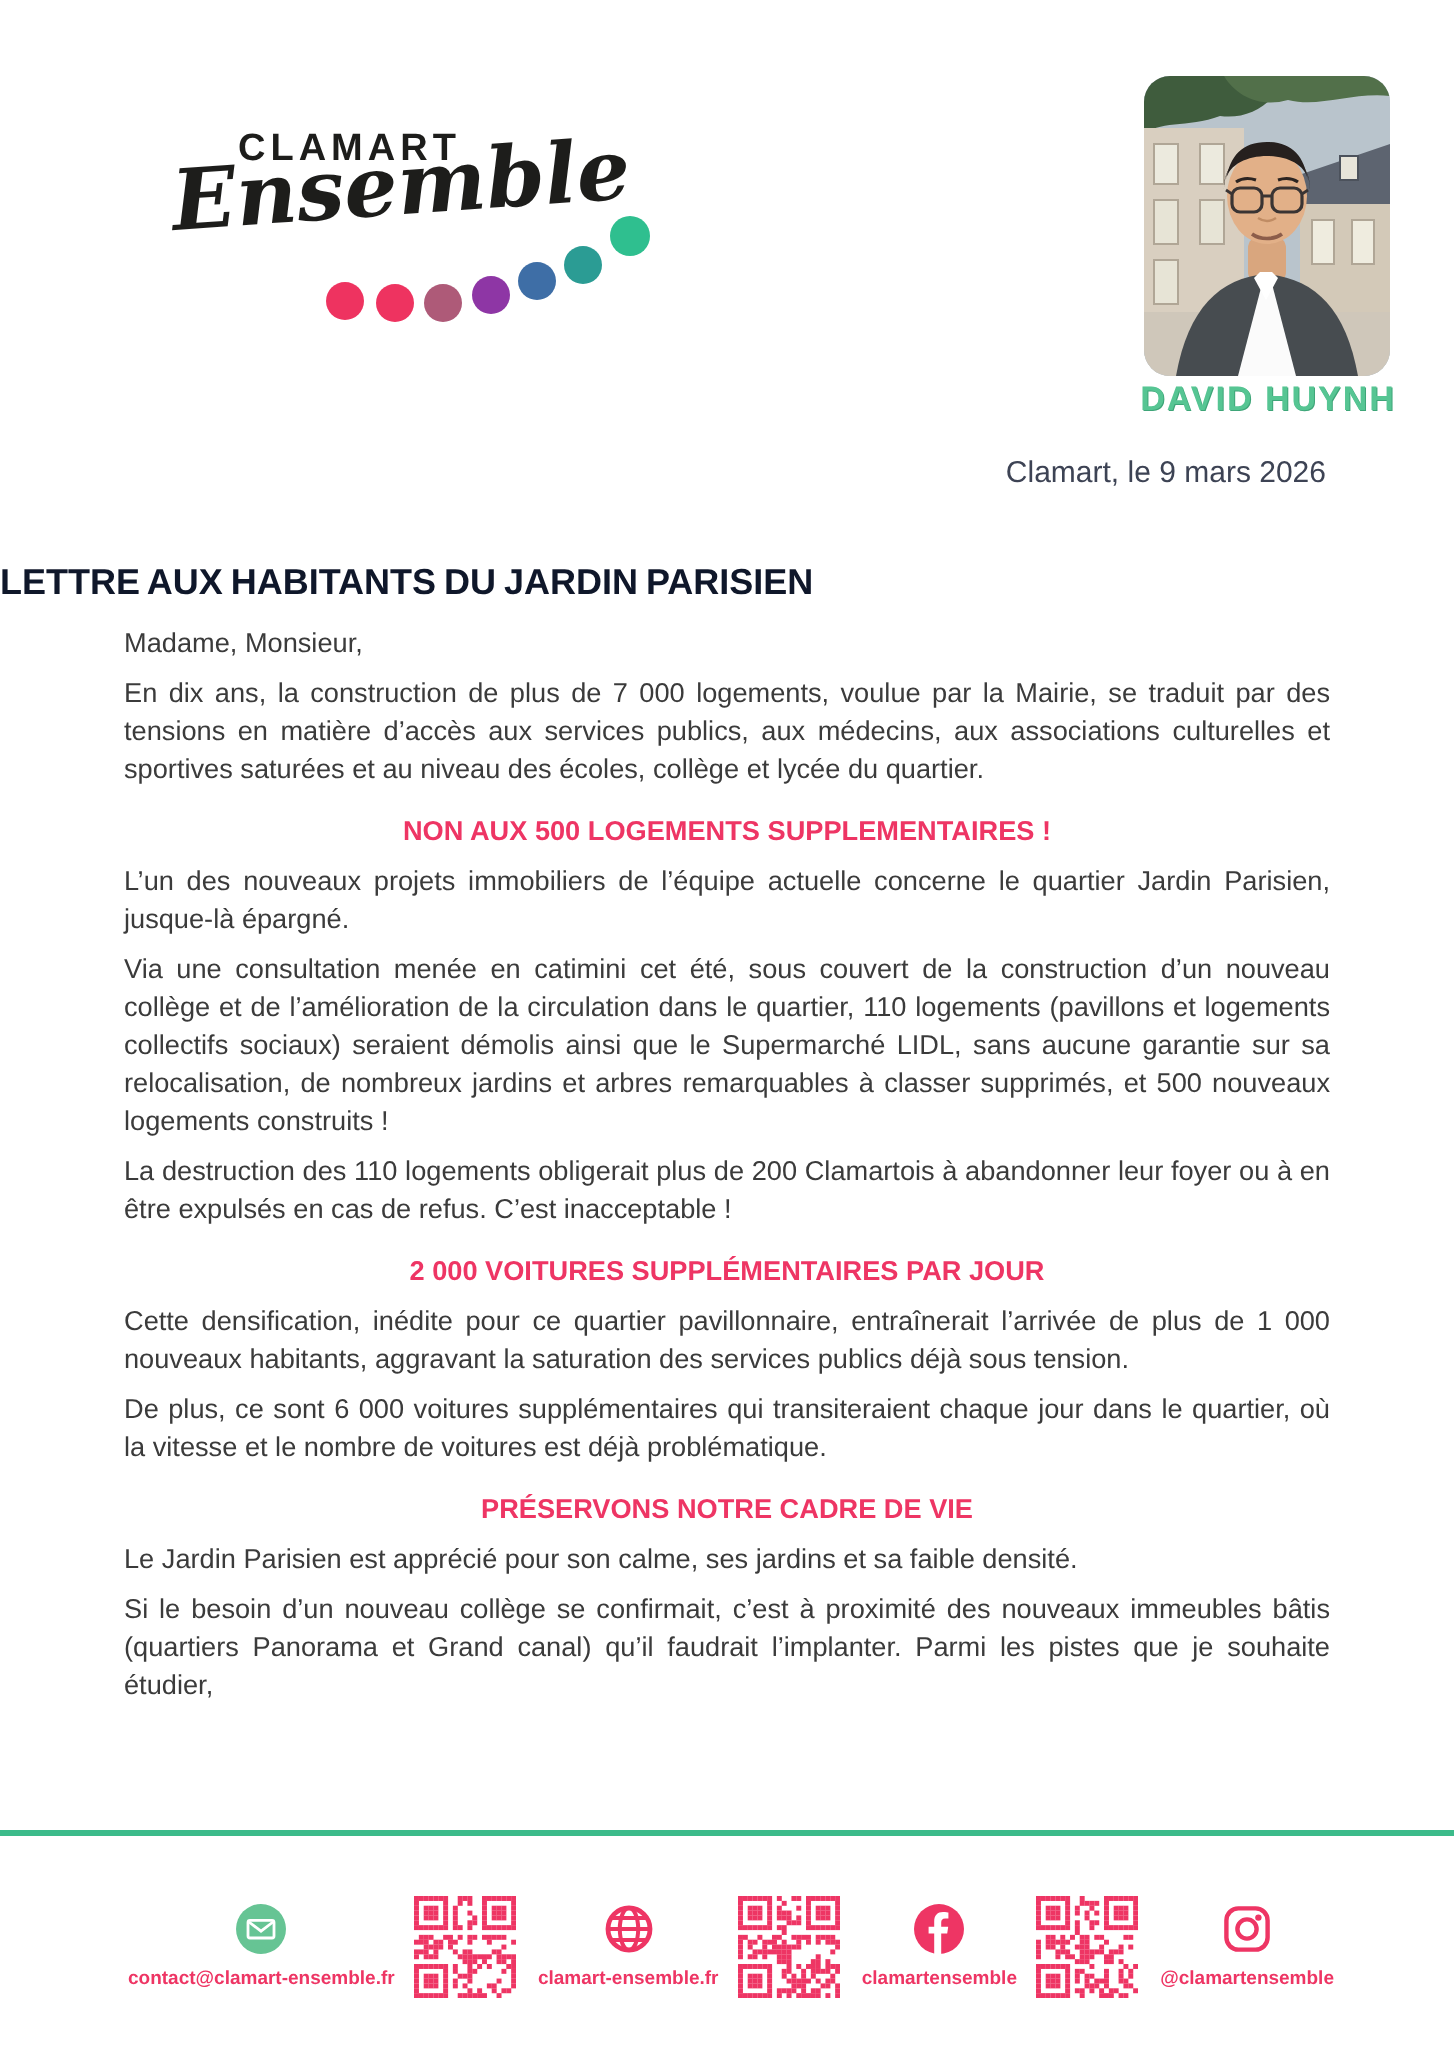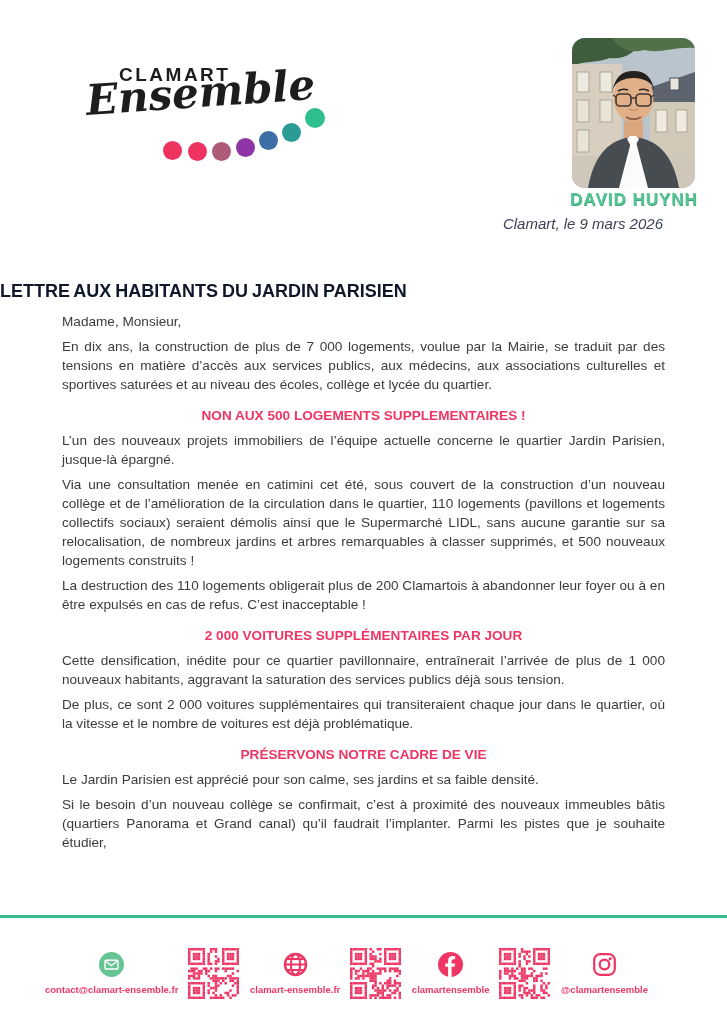--- a/index.html
+++ b/index.html
@@ -34,22 +34,22 @@
     border-radius:13px; overflow:hidden; background:#b9c4cc;
   }
   .photo svg { display:block; }
   .candidate-name {
     position:absolute; left:558px; top:190px; width:152px;
     text-align:center; font-weight:700; font-size:17px; letter-spacing:1px;
     color:#56c593; text-shadow:0.5px 0.5px 0 #3ea578;
   }
   
   .dateline {
-    position:absolute; top:215px; right:64px;
-    font-style:italic; font-size:15px; color:#3d4354;
+    position:absolute; top:228px; right:64px;
+    font-size:15px; color:#3d4354;
   }
   .title {
     position:absolute; top:281px; left:0; width:100%;
     text-align:left; font-weight:700; font-size:18px; color:#0f172a;
     word-spacing:-1px;
   }
   
   .content {
     position:absolute; top:312px; left:62px; width:603px;
     font-size:13.6px; line-height:19px; color:#3b3b3b;
@@ -58,21 +58,21 @@
   .content h2.heading {
     font-size:13.6px; font-weight:700; color:#ee3564;
     margin:12px 0 6px 0; text-align:center;
   }
   
   .separator {
     position:absolute; top:915px; left:0; width:727px; height:3px;
     background:#3cbb8a;
   }
   footer {
-    position:absolute; top:948px; left:45px; width:603px;
+    position:absolute; top:948px; left:64px; width:603px;
     display:flex; justify-content:space-between; align-items:center;
   }
   .fgroup { display:flex; align-items:center; gap:11px; }
   .qr { width:51px; height:51px; flex:0 0 auto; }
   .qr svg { display:block; width:51px; height:51px; }
   .fcol { display:flex; flex-direction:column; align-items:center; gap:7px; }
   .ficon { width:25px; height:25px; }
   .ficon svg { display:block; }
   .flabel {
     font-size:9.5px; font-weight:700; color:#ee3564; white-space:nowrap;
@@ -145,21 +145,21 @@
 
   <main class="content">
     <p>Madame, Monsieur,</p>
     <p>En dix ans, la construction de plus de 7 000 logements, voulue par la Mairie, se traduit par des tensions en matière d’accès aux services publics, aux médecins, aux associations culturelles et sportives saturées et au niveau des écoles, collège et lycée du quartier.</p>
     <h2 class="heading">NON AUX 500 LOGEMENTS SUPPLEMENTAIRES !</h2>
     <p>L’un des nouveaux projets immobiliers de l’équipe actuelle concerne le quartier Jardin Parisien, jusque-là épargné.</p>
     <p>Via une consultation menée en catimini cet été, sous couvert de la construction d’un nouveau collège et de l’amélioration de la circulation dans le quartier, 110 logements (pavillons et logements collectifs sociaux) seraient démolis ainsi que le Supermarché LIDL, sans aucune garantie sur sa relocalisation, de nombreux jardins et arbres remarquables à classer supprimés, et 500 nouveaux logements construits !</p>
     <p>La destruction des 110 logements obligerait plus de 200 Clamartois à abandonner leur foyer ou à en être expulsés en cas de refus. C’est inacceptable !</p>
     <h2 class="heading">2 000 VOITURES SUPPLÉMENTAIRES PAR JOUR</h2>
     <p>Cette densification, inédite pour ce quartier pavillonnaire, entraînerait l’arrivée de plus de 1 000 nouveaux habitants, aggravant la saturation des services publics déjà sous tension.</p>
-    <p>De plus, ce sont 2 000 voitures supplémentaires qui transiteraient chaque jour dans le quartier, où la vitesse et le nombre de voitures est déjà problématique.</p>
+    <p>De plus, ce sont 6 000 voitures supplémentaires qui transiteraient chaque jour dans le quartier, où la vitesse et le nombre de voitures est déjà problématique.</p>
     <h2 class="heading">PRÉSERVONS NOTRE CADRE DE VIE</h2>
     <p>Le Jardin Parisien est apprécié pour son calme, ses jardins et sa faible densité.</p>
     <p>Si le besoin d’un nouveau collège se confirmait, c’est à proximité des nouveaux immeubles bâtis (quartiers Panorama et Grand canal) qu’il faudrait l’implanter.  Parmi les pistes que je souhaite étudier,</p>
   </main>
 
   <div class="separator"></div>
   <footer>
 
     <div class="fgroup">
       <div class="fcol">

